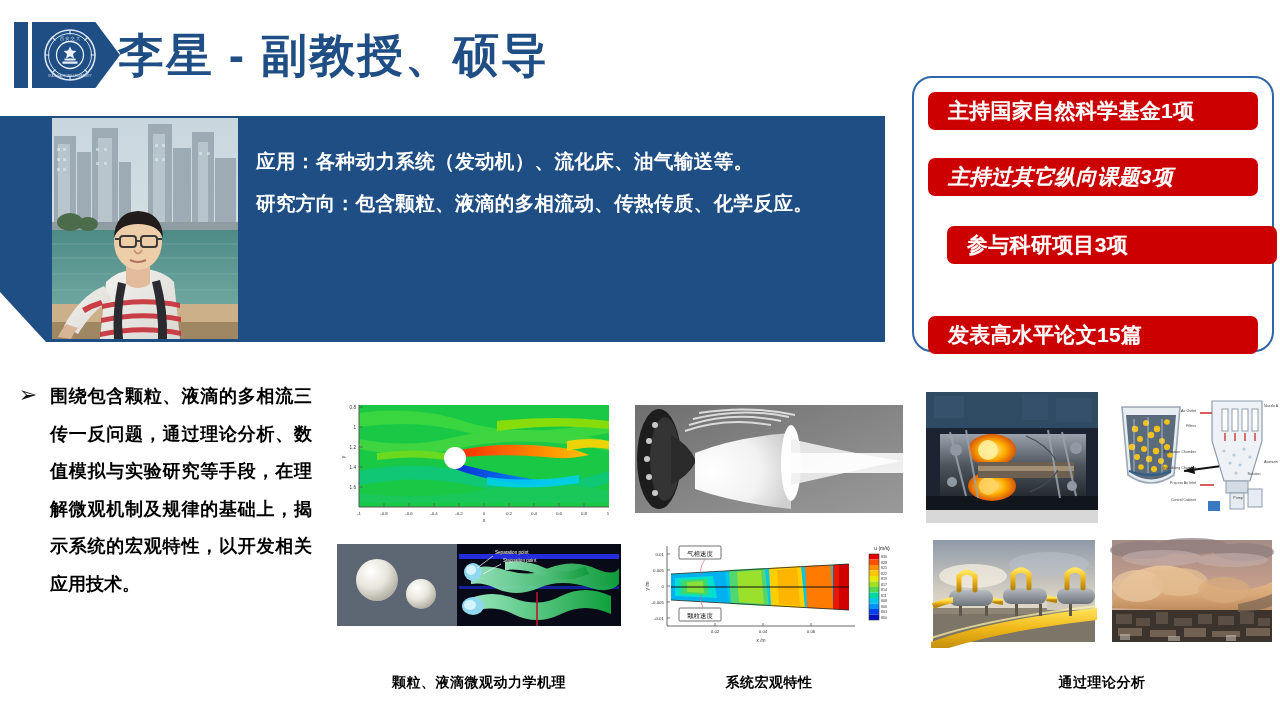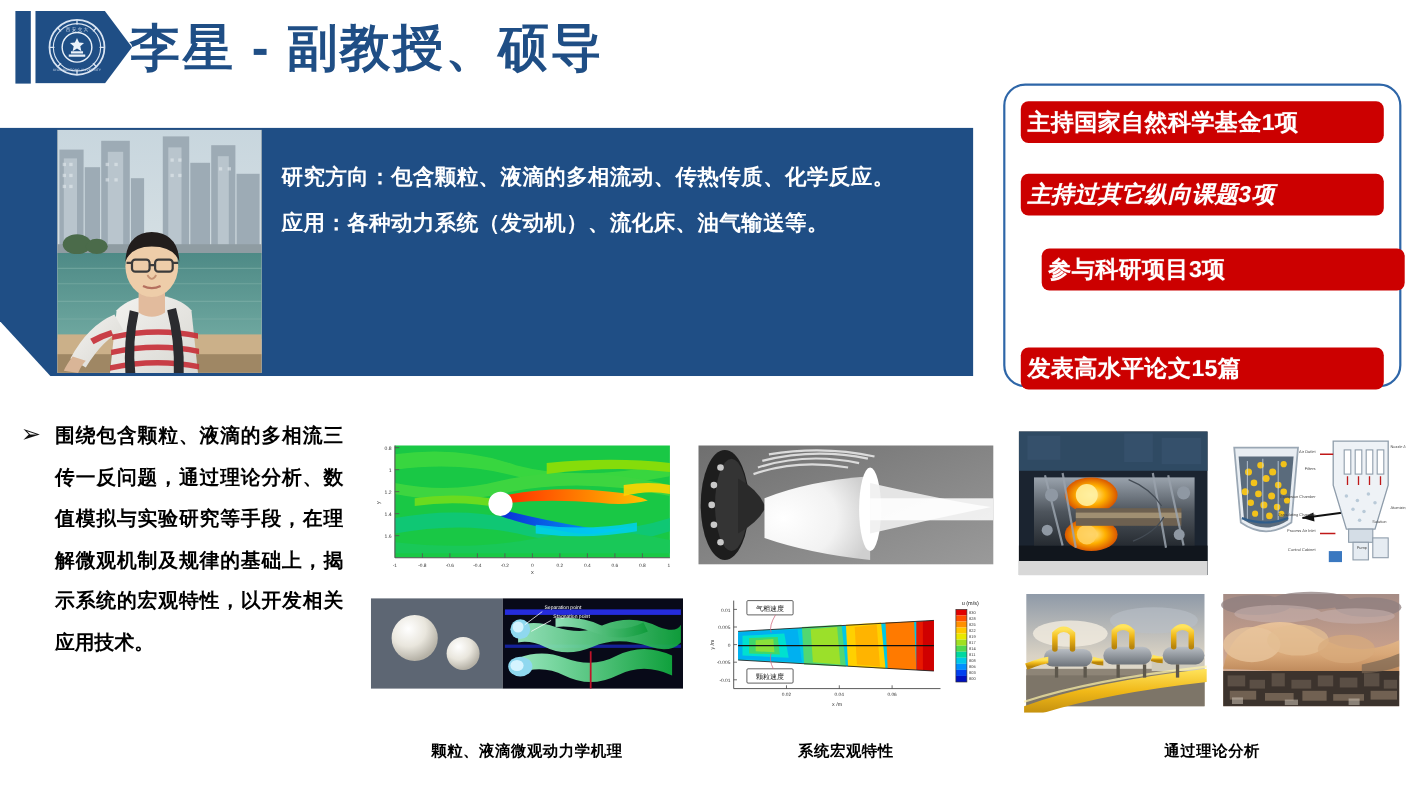--- a/index.html
+++ b/index.html
@@ -5,21 +5,21 @@
 <style>
   html,body{margin:0;padding:0;}
   body{
     width:1280px;height:720px;overflow:hidden;background:#ffffff;
     font-family:"Liberation Sans","DejaVu Sans",sans-serif;
     -webkit-font-smoothing:antialiased;
   }
   .slide{position:relative;width:1280px;height:720px;background:#fff;}
 
   
-  .header{position:absolute;left:0;top:0;width:1060px;height:92px;}
+  .header{position:absolute;left:0;top:12px;width:1060px;height:92px;}
   .hdr-bar{
     position:absolute;left:14px;top:10px;width:14px;height:66px;
     background:#1f4e85;
   }
   .hdr-badge{
     position:absolute;left:32px;top:10px;width:88px;height:66px;
     background:#1f4e85;
     clip-path:polygon(0 0,72% 0,100% 50%,72% 100%,0 100%);
   }
   .seal{
@@ -51,21 +51,21 @@
 
   
   .ach-box{
     position:absolute;left:912px;top:76px;width:358px;height:272px;
     border:2px solid #2e66a8;border-radius:20px;background:#fff;
   }
   .ach-item{
     position:absolute;left:14px;width:330px;height:38px;
     background:#cc0000;border-radius:7px;
     color:#ffffff;font-size:21px;font-weight:bold;
-    display:flex;align-items:center;padding-left:6px;
+    display:flex;align-items:center;padding-left:20px;
     box-sizing:border-box;letter-spacing:.3px;
     text-shadow:0 0 1px rgba(255,255,255,.35);
   }
   .ach-0{top:14px;}
   .ach-1{top:80px;font-style:italic;}
   .ach-2{top:148px;margin-left:19px;}
   .ach-3{top:218px;margin-top:20px;}
 
   
   .bullet-wrap{
@@ -240,22 +240,22 @@
           <line x1="105" y1="121" x2="110" y2="121"></line>
         </g>
 
         <path d="M82 132 q4 7 8 0" fill="none" stroke="#c59273" stroke-width="1.6"></path>
         <path d="M78 142 q8 4 16 0" fill="none" stroke="#b5705f" stroke-width="2"></path>
       </g>
     </svg>
   </div>
 
   <div class="research-text">
+    <p>应用：各种动力系统（发动机）、流化床、油气输送等。</p>
     <p>研究方向：包含颗粒、液滴的多相流动、传热传质、化学反应。</p>
-    <p>应用：各种动力系统（发动机）、流化床、油气输送等。</p>
   </div>
 
   <div class="ach-box">
     <div class="ach-item ach-0">主持国家自然科学基金1项</div>
     <div class="ach-item ach-1">主持过其它纵向课题3项</div>
     <div class="ach-item ach-2">参与科研项目3项</div>
     <div class="ach-item ach-3">发表高水平论文15篇</div>
   </div>
 
   <div class="bullet-wrap">

